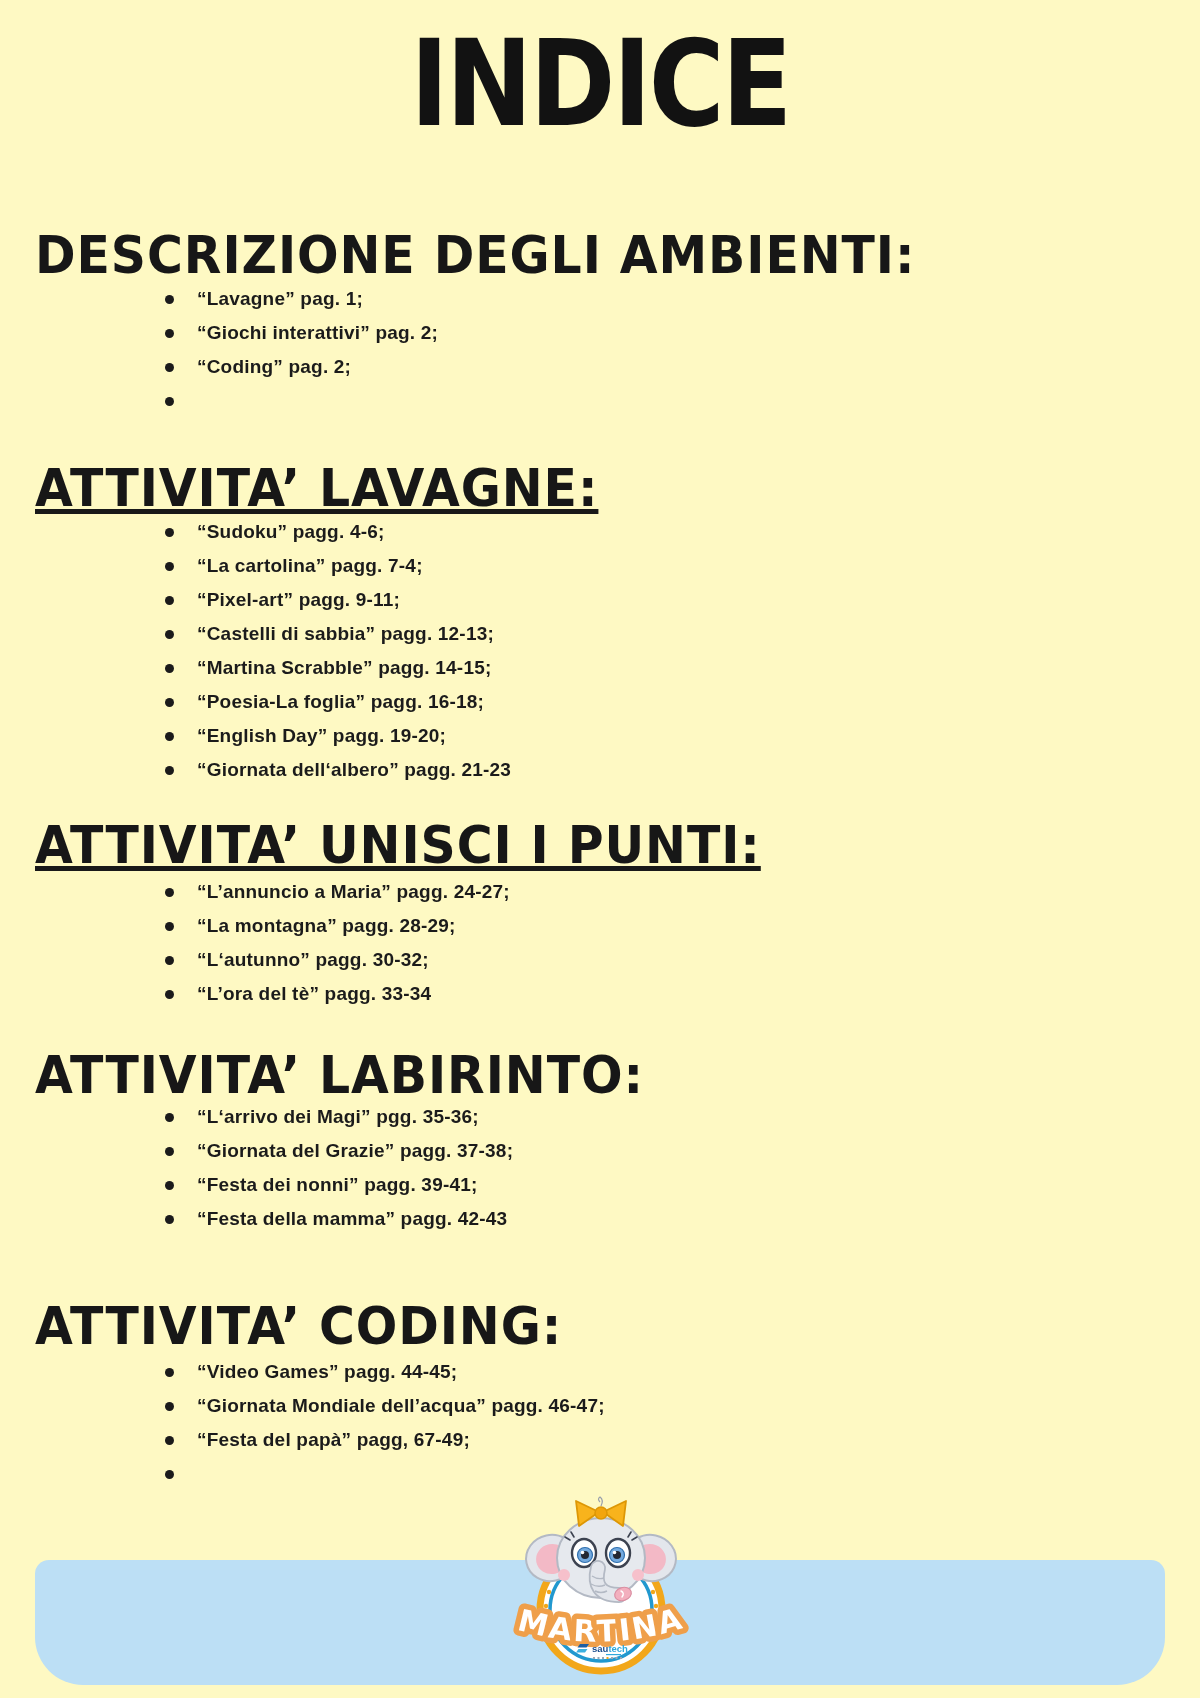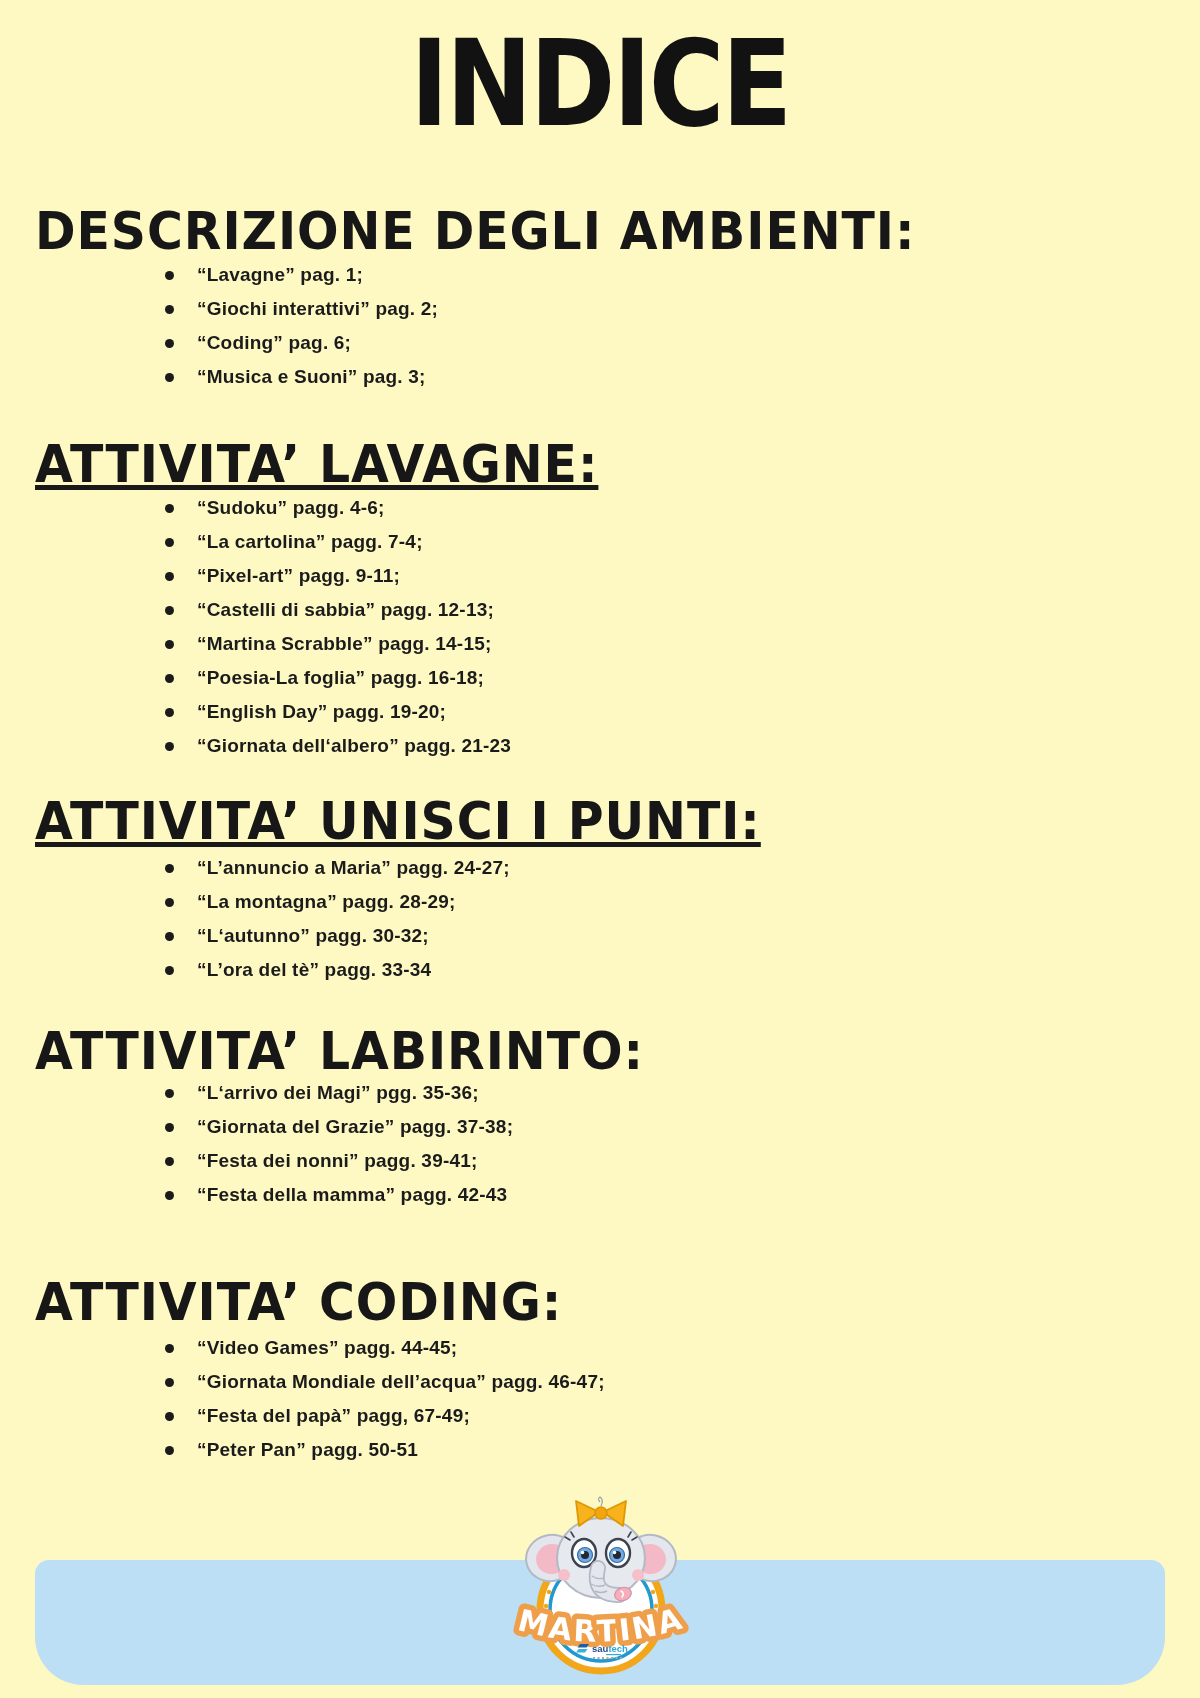--- a/index.html
+++ b/index.html
@@ -10,21 +10,21 @@
     color:#191919;
   }
   .doc-title {
     position:absolute; top:14px; left:0; width:100%;
     margin:0; text-align:center;
     font-family:"DejaVu Sans", sans-serif;
     font-size:120px; font-weight:900; letter-spacing:-3px;
     transform:scaleX(0.86); transform-origin:center;
     color:#121212;
   }
-  .toc-section { position:absolute; left:35px; width:1130px; }
+  .toc-section { position:absolute; left:35px; width:1130px;margin-top:24px; }
   .section-heading {
     margin:0; white-space:nowrap;
     font-family:"DejaVu Sans", sans-serif;
     font-size:52px; line-height:54px; font-weight:900;
     letter-spacing:1px; color:#171717;
     transform:scaleX(0.94); transform-origin:left center;
   }
   .toc-list { list-style:none; margin:0; padding:0; margin-left:65px; }
   .toc-item {
     position:relative; height:34px; line-height:34px;
@@ -62,26 +62,25 @@
       <span class="item-text">“Lavagne” pag. 1;</span>
     </li>
 
     <li class="toc-item">
       <span class="bullet"></span>
       <span class="item-text">“Giochi interattivi” pag. 2;</span>
     </li>
 
     <li class="toc-item">
       <span class="bullet"></span>
-      <span class="item-text">“Coding” pag. 6;</span>
-    </li>
-
-    <li class="toc-item">
-      <span class="bullet"></span>
-      <span class="item-text">“Musica e Suoni” pag. 3;</span>
+      <span class="item-text">“Coding” pag. 2;</span>
+    </li>
+
+    <li class="toc-item">
+      <span class="bullet"></span>
     </li>
   </ul>
     </section>
 
     <section class="toc-section" style="top: 437px; text-decoration: underline;">
       <h2 class="section-heading">ATTIVITA’ LAVAGNE:</h2>
       <ul class="toc-list" style="position: absolute; left: 65px; top: 54px;">
     <li class="toc-item">
       <span class="bullet"></span>
       <span class="item-text">“Sudoku” pagg. 4-6;</span>
@@ -187,21 +186,20 @@
       <span class="item-text">“Giornata Mondiale dell’acqua” pagg. 46-47;</span>
     </li>
 
     <li class="toc-item">
       <span class="bullet"></span>
       <span class="item-text">“Festa del papà” pagg, 67-49;</span>
     </li>
 
     <li class="toc-item">
       <span class="bullet"></span>
-      <span class="item-text">“Peter Pan” pagg. 50-51</span>
     </li>
   </ul>
     </section>
   </div>
 
   <div class="footer-band"></div>
 
   <div class="badge">
     <svg width="190" height="200" viewBox="0 0 190 200">
 

